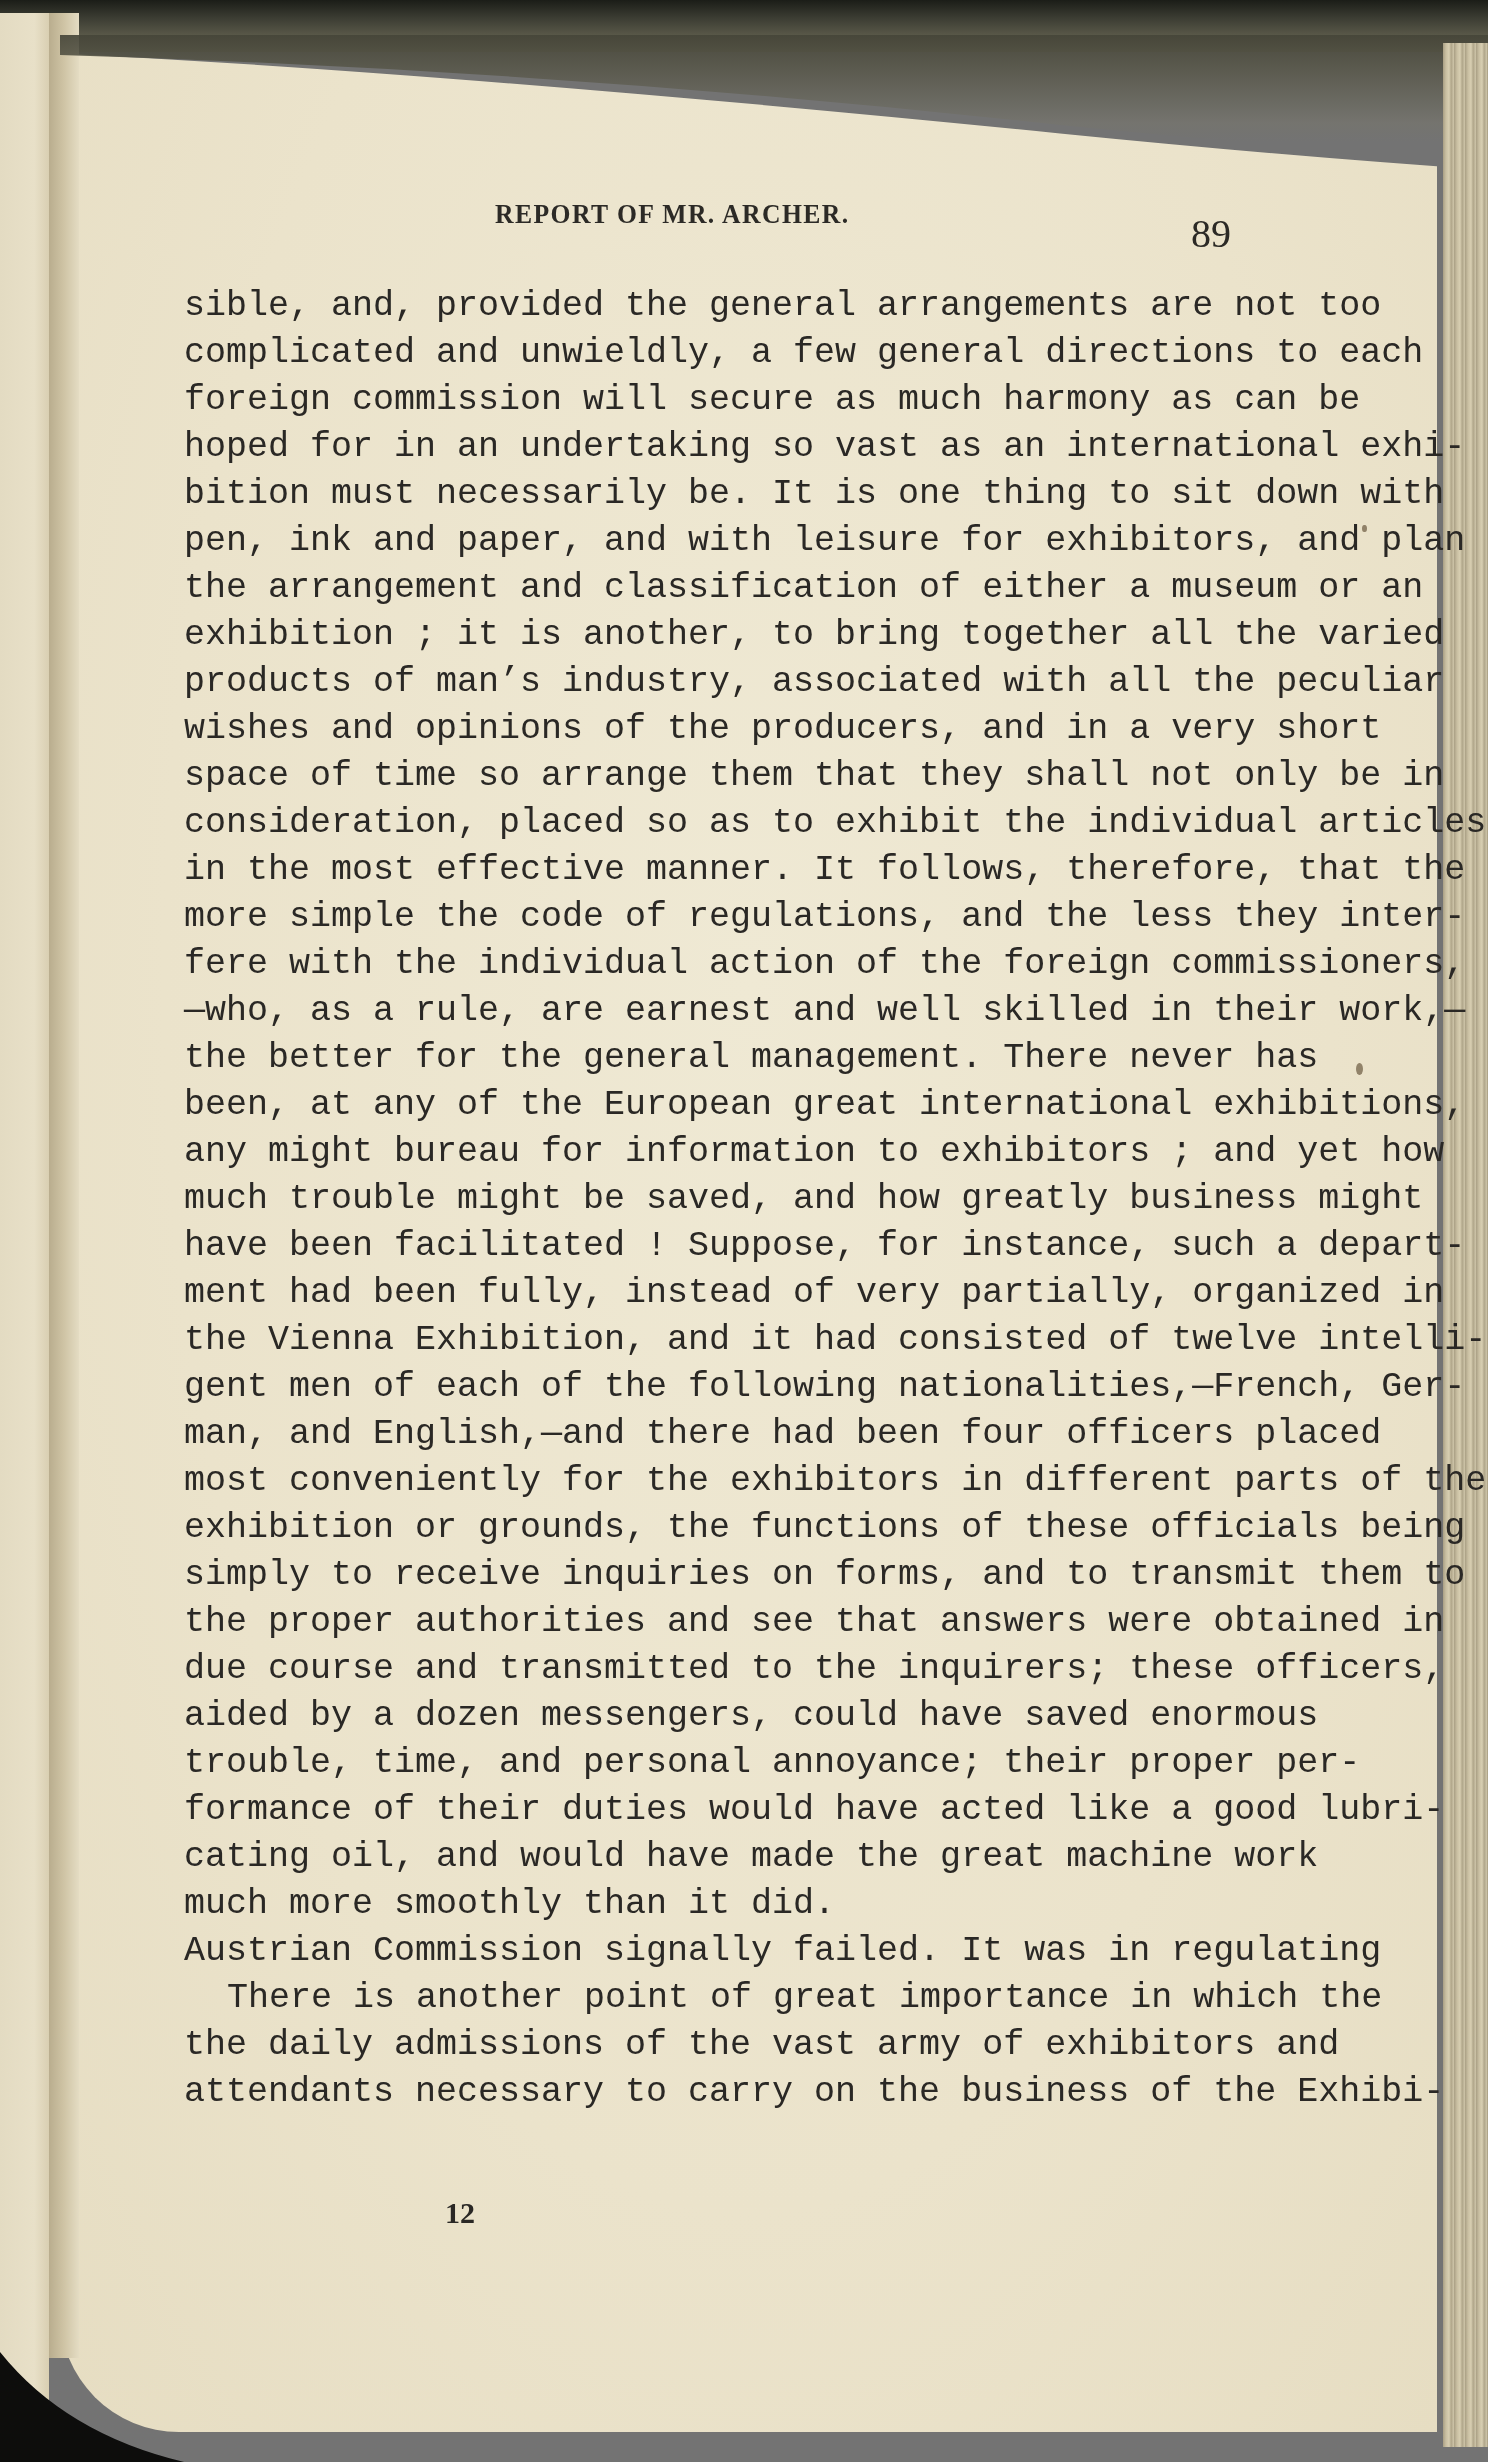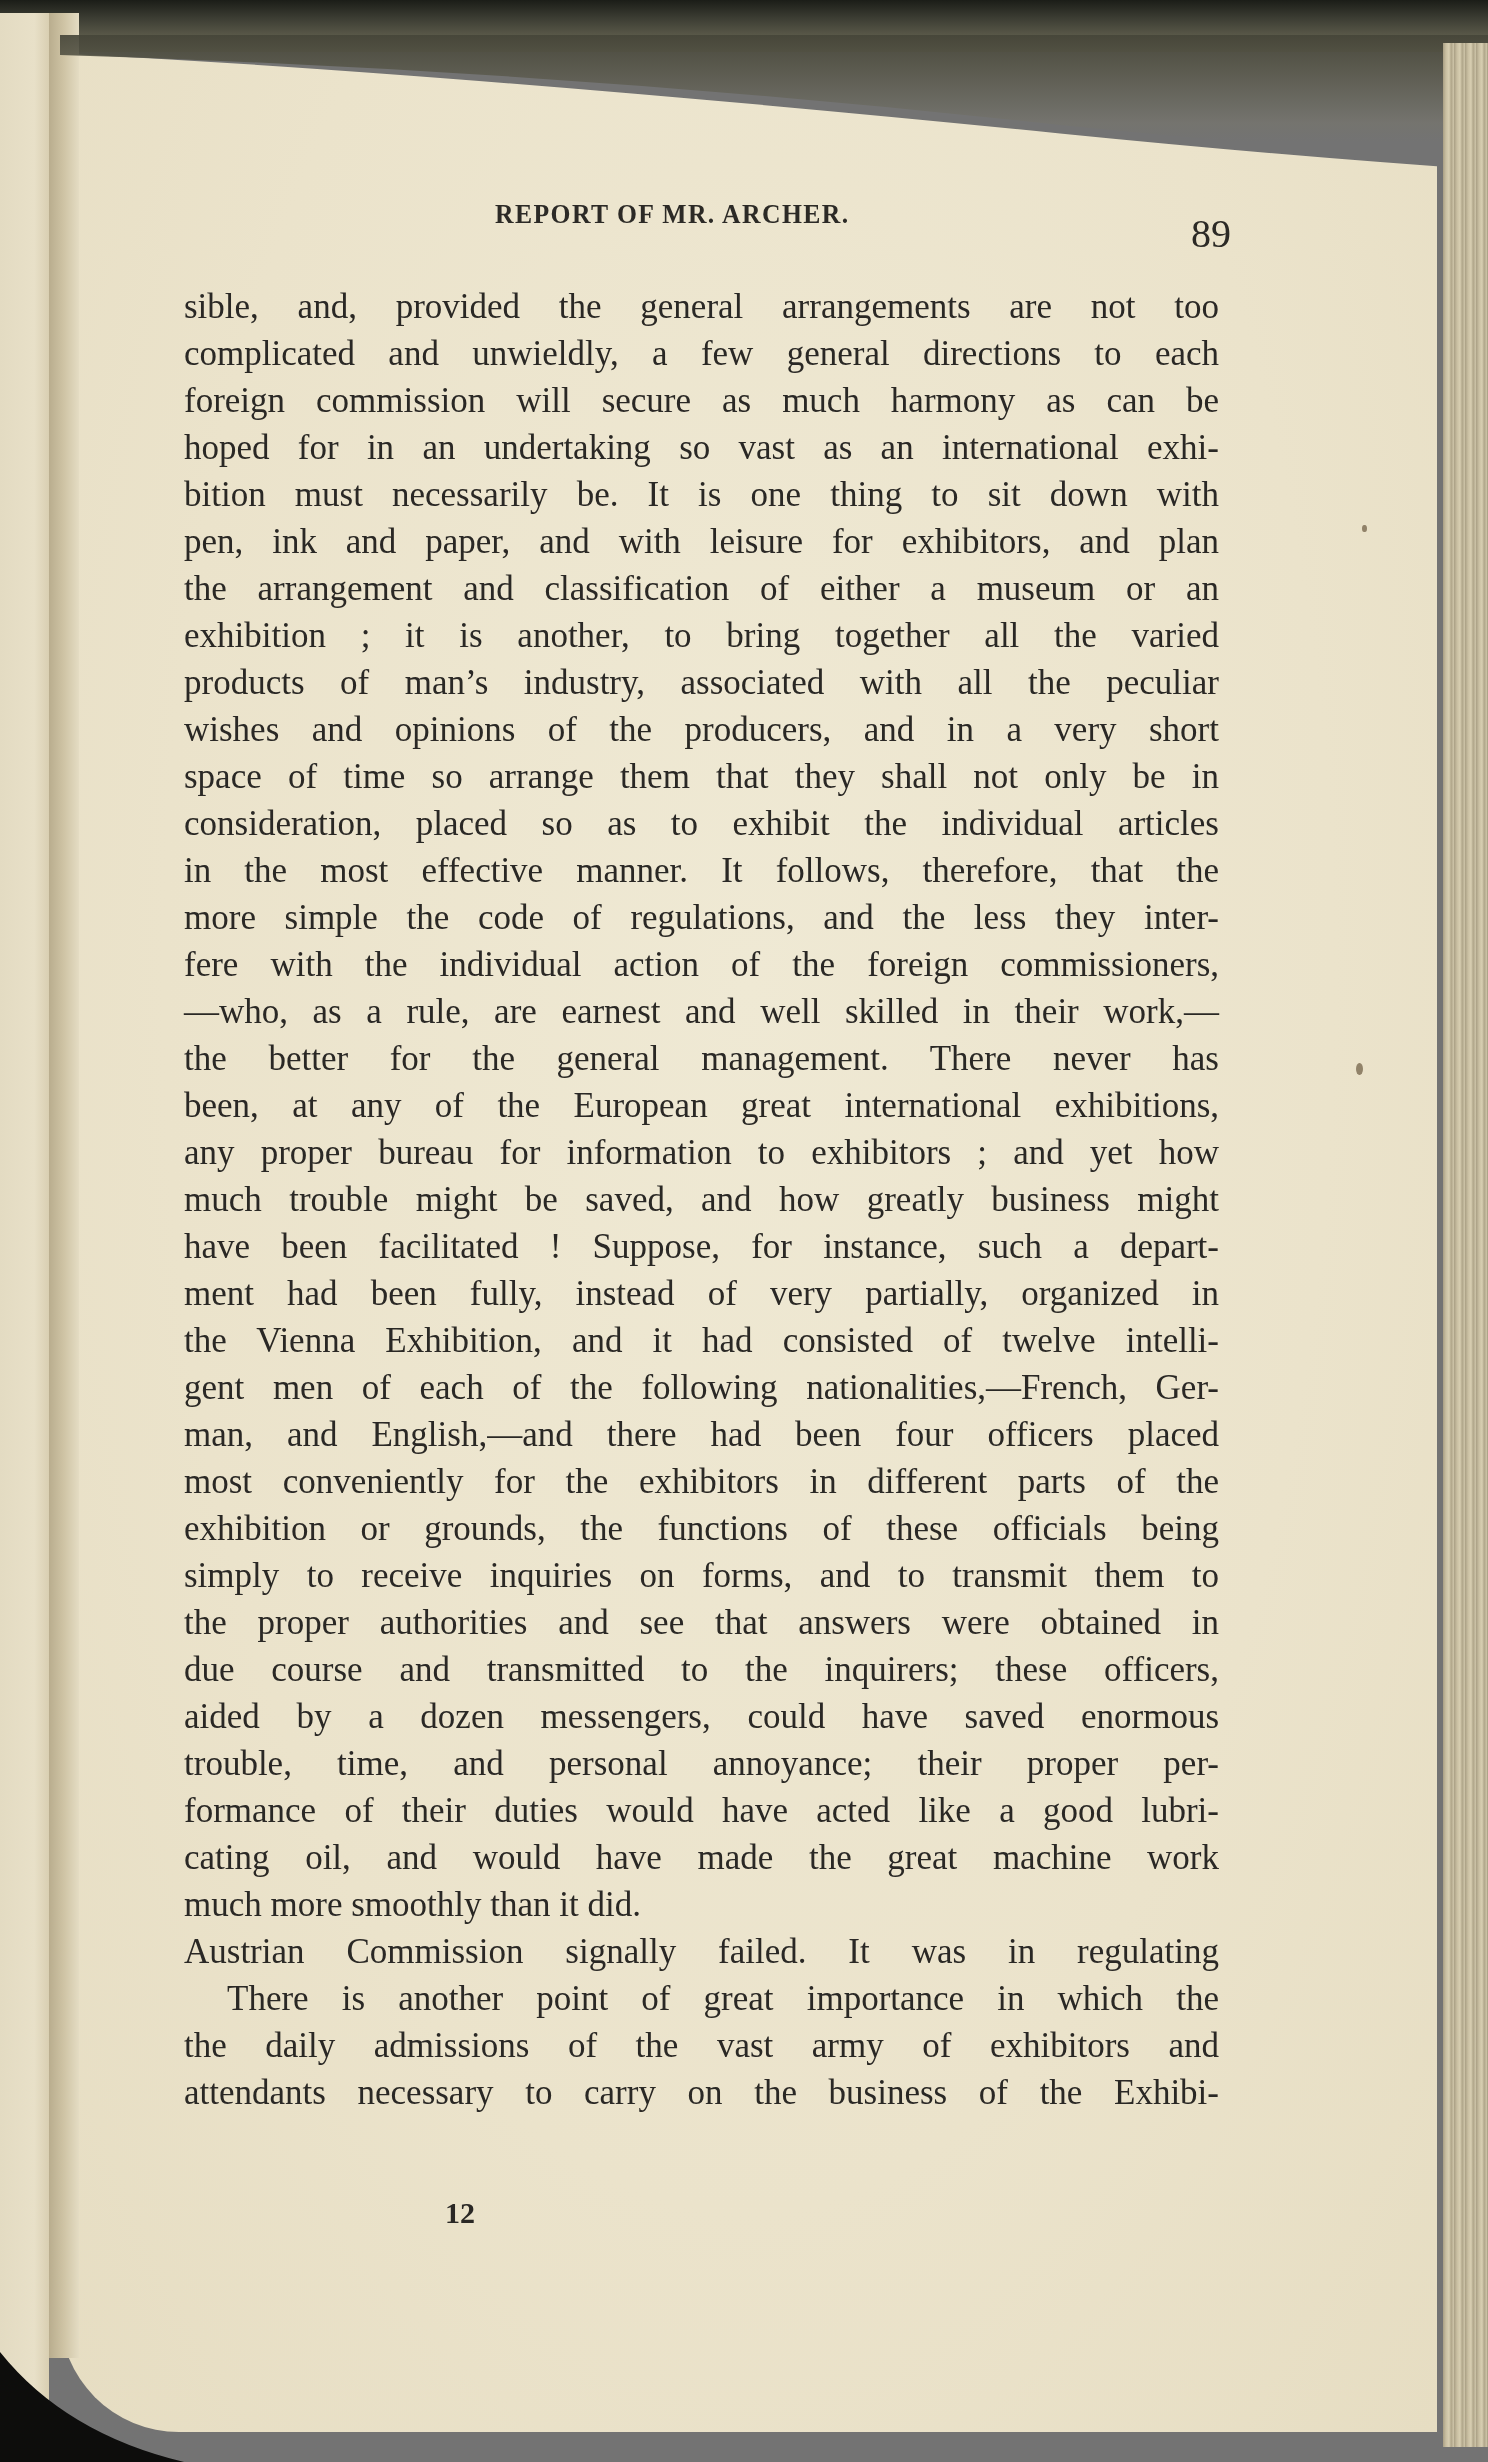--- a/index.html
+++ b/index.html
@@ -106,20 +106,21 @@
       font-size: 35px;
       line-height: 47px;
       color: #2a2825;
     }
     .line {
       display: block;
       white-space: nowrap;
       text-align: justify;
       text-align-last: justify;
       height: 47px;
+      font-family: Liberation Mono, monospace;
     }
     .line.last {
       text-align-last: left;
     }
     .line.indent {
       padding-left: 43px;
     }
     .sig {
       position: absolute;
       left: 445px; top: 2196px;
@@ -165,21 +166,21 @@
       <span class="line">products of man’s industry, associated with all the peculiar</span>
       <span class="line">wishes and opinions of the producers, and in a very short</span>
       <span class="line">space of time so arrange them that they shall not only be in</span>
       <span class="line">consideration, placed so as to exhibit the individual articles</span>
       <span class="line">in the most effective manner.  It follows, therefore, that the</span>
       <span class="line">more simple the code of regulations, and the less they inter-</span>
       <span class="line">fere with the individual action of the foreign commissioners,</span>
       <span class="line">—who, as a rule, are earnest and well skilled in their work,—</span>
       <span class="line">the better for the general management.  There never has</span>
       <span class="line">been, at any of the European great international exhibitions,</span>
-      <span class="line">any proper bureau for information to exhibitors ; and yet how</span>
+      <span class="line">any might bureau for information to exhibitors ; and yet how</span>
       <span class="line">much trouble might be saved, and how greatly business might</span>
       <span class="line">have been facilitated !  Suppose, for instance, such a depart-</span>
       <span class="line">ment had been fully, instead of very partially, organized in</span>
       <span class="line">the Vienna Exhibition, and it had consisted of twelve intelli-</span>
       <span class="line">gent men of each of the following nationalities,—French, Ger-</span>
       <span class="line">man, and English,—and there had been four officers placed</span>
       <span class="line">most conveniently for the exhibitors in different parts of the</span>
       <span class="line">exhibition or grounds, the functions of these officials being</span>
       <span class="line">simply to receive inquiries on forms, and to transmit them to</span>
       <span class="line">the proper authorities and see that answers were obtained in</span>

